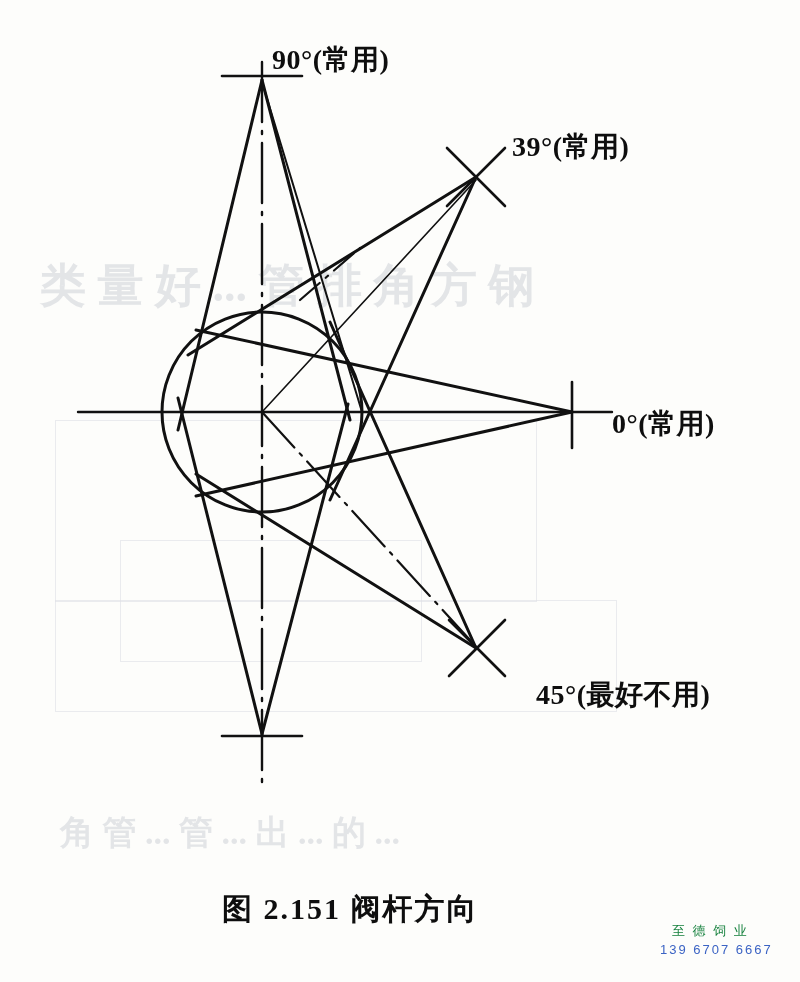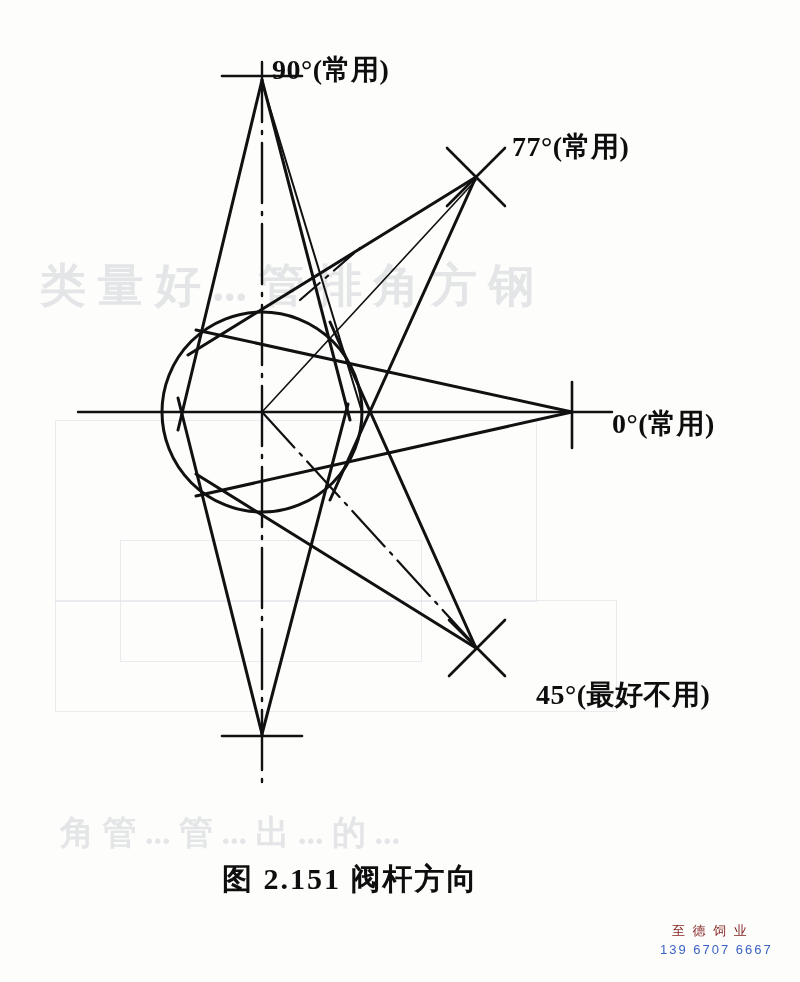--- a/index.html
+++ b/index.html
@@ -60,21 +60,21 @@
     white-space: nowrap;
     letter-spacing: 2px;
   }
   .watermark {
     position: absolute;
     font-family: "Liberation Sans", sans-serif;
     font-size: 13px;
     letter-spacing: 2px;
     white-space: nowrap;
   }
-  .wm-top { color: #7f1d1d; }
+  .wm-top { color: #15803d; }
   .wm-bottom { color: #3b63c4; text-align: right; }
 </style>
 </head>
 <body>
 
 <div id="page">
 
   <div class="bg-ghost" style="left:40px; top:255px; font-size:46px;">类 量 好 ... 管 排 角 方 钢</div>
   <div class="bg-ghost" style="left:60px; top:810px; font-size:34px;">角 管 ... 管 ... 出 ... 的 ...</div>
   <div class="bg-grid" style="left:55px; top:420px; width:480px; height:180px;"></div>
@@ -120,27 +120,27 @@
 
       <line x1="476" y1="648" x2="196" y2="474" stroke-width="3"></line>
       <line x1="476" y1="648" x2="330" y2="322" stroke-width="3"></line>
 
       <line x1="262" y1="412" x2="470" y2="640" stroke-width="2.2" stroke-dasharray="48 8 3 8"></line>
       <line x1="360" y1="412" x2="470" y2="412" stroke-width="2.2" stroke-dasharray="30 8 3 8"></line>
       <line x1="300" y1="300" x2="360" y2="248" stroke-width="2.2" stroke-dasharray="26 8 3 8"></line>
     </g>
   </svg>
 
-  <div class="label" style="left:272px; top:51px;">90°(常用)</div>
+  <div class="label" style="left:272px; top:41px;">90°(常用)</div>
 
-  <div class="label" style="left:512px; top:128px;">77°(常用)</div>
+  <div class="label" style="left:512px; top:128px;">39°(常用)</div>
 
   <div class="label" style="left:612px; top:405px;text-align:center;">0°(常用)</div>
 
   <div class="label" style="left:536px; top:676px;">45°(最好不用)</div>
 
 
-  <div class="caption" style="left:222px; top:859px;">图 2.151   阀杆方向</div>
+  <div class="caption" style="left:222px; top:889px;">图 2.151   阀杆方向</div>
 
   <div class="watermark wm-top" style="left:672px; top:922px;">至 德 饲 业</div>
   <div class="watermark wm-bottom" style="left:660px; top:942px;">139 6707 6667</div>
 
 </div>
 
 </body></html>

